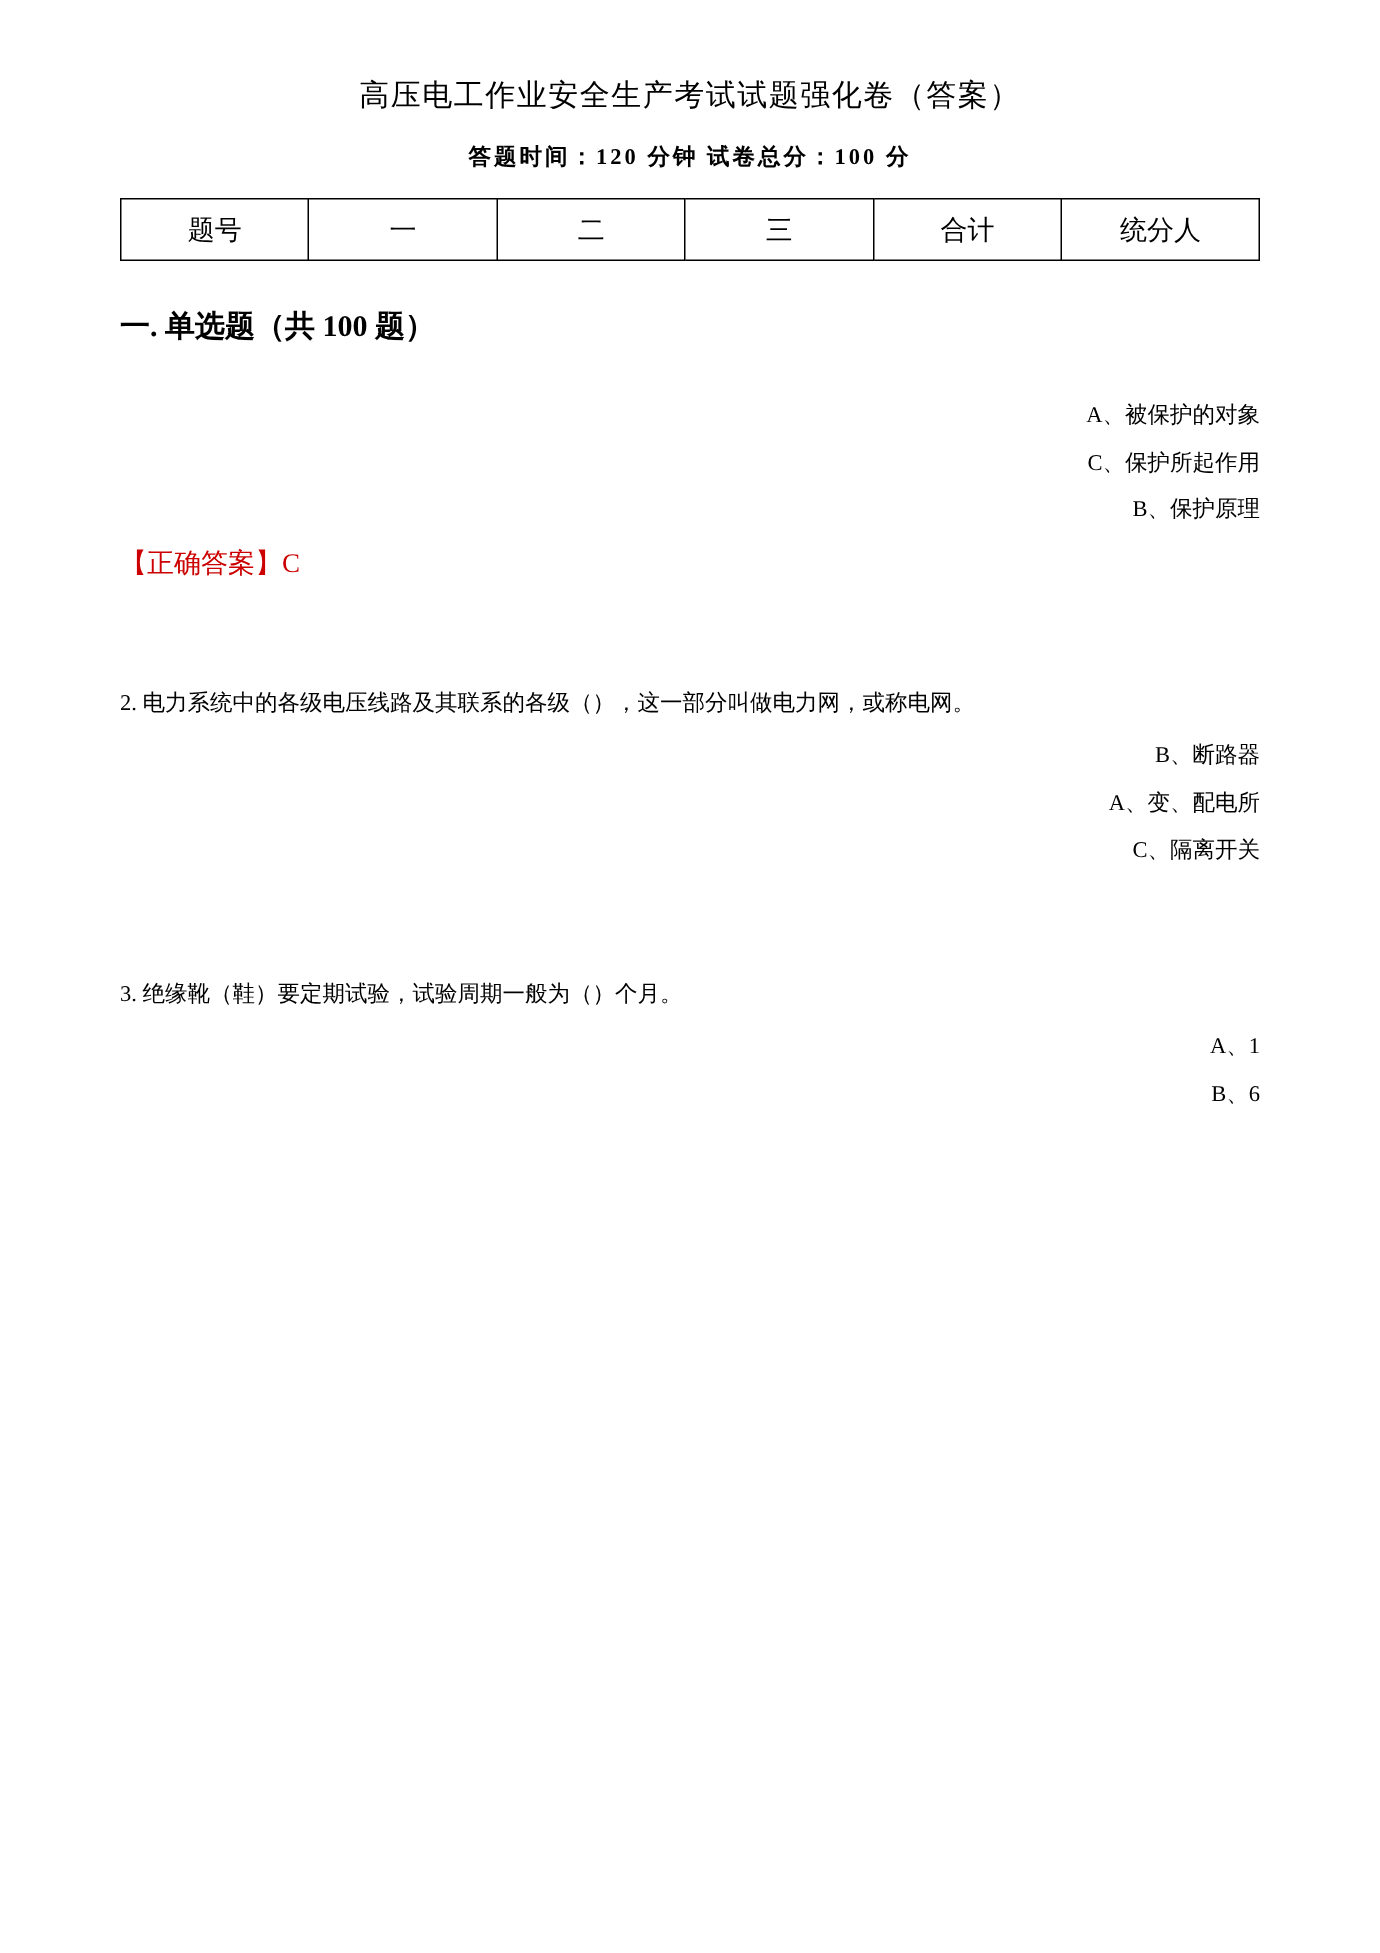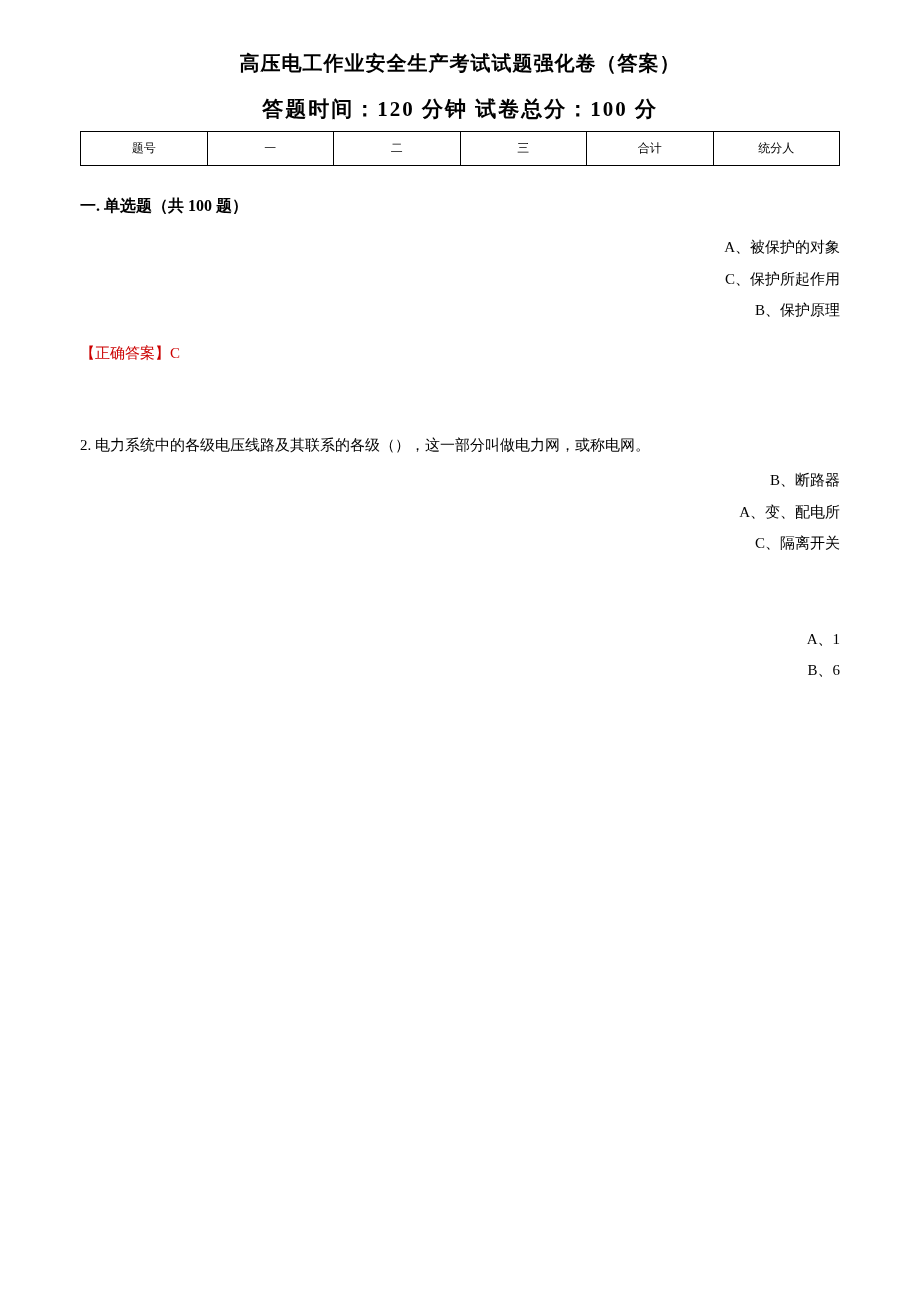--- a/index.html
+++ b/index.html
@@ -12,65 +12,65 @@
       font-family: "SimSun", "宋体", serif;
       font-size: 15px;
       color: #000000;
       width: 920px;
       min-height: 1302px;
       padding: 50px 80px;
     }
     .page-title {
       text-align: center;
       font-size: 20px;
-      font-weight: bold;
+      font-weight: normal;
       margin-bottom: 18px;
       letter-spacing: 1px;
     }
     .subtitle {
       text-align: center;
-      font-size: 21px;
+      font-size: 15px;
       font-weight: bold;
-      margin-bottom: 8px;
+      margin-bottom: 18px;
       letter-spacing: 2px;
     }
     .score-table {
       width: 100%;
       border-collapse: collapse;
       margin-bottom: 30px;
-      font-size: 12px;
+      font-size: 18px;
     }
     .score-table td {
       border: 1px solid #000;
       text-align: center;
       padding: 8px 4px;
       min-width: 60px;
     }
     .section-title {
-      font-size: 16px;
+      font-size: 20px;
       font-weight: bold;
-      margin-bottom: 18px;
+      margin-bottom: 34px;
       margin-top: 10px;
     }
     .question-block {
       margin-bottom: 30px;
     }
     .question-text {
       margin-bottom: 10px;
       line-height: 1.7;
     }
     .option {
       margin-bottom: 6px;
       line-height: 1.7;
       text-align: right;
     }
     .answer {
       color: #cc0000;
-      margin-top: 20px;
-      font-size: 15px;
+      margin-top: 9px;
+      font-size: 18px;
     }
     .answer-bracket {
       color: #cc0000;
     }
     .answer-letter {
       color: #cc0000;
     }
     .spacer {
       height: 40px;
     }
@@ -114,15 +114,19 @@
     <span>电力系统中的各级电压线路及其联系的各级（），这一部分叫做电力网，或称电网。</span>
   </div>
   <div class="option">B、断路器</div>
   <div class="option">A、变、配电所</div>
   <div class="option">C、隔离开关</div>
 </div>
 
 <div class="spacer"></div>
 
 <div class="question-block">
+  <div class="question-text">
+    <span>3.</span>
+    <span>绝缘靴（鞋）要定期试验，试验周期一般为（）个月。</span>
+  </div>
   <div class="option">A、1</div>
   <div class="option">B、6</div>
 </div>
 
 </body></html>

